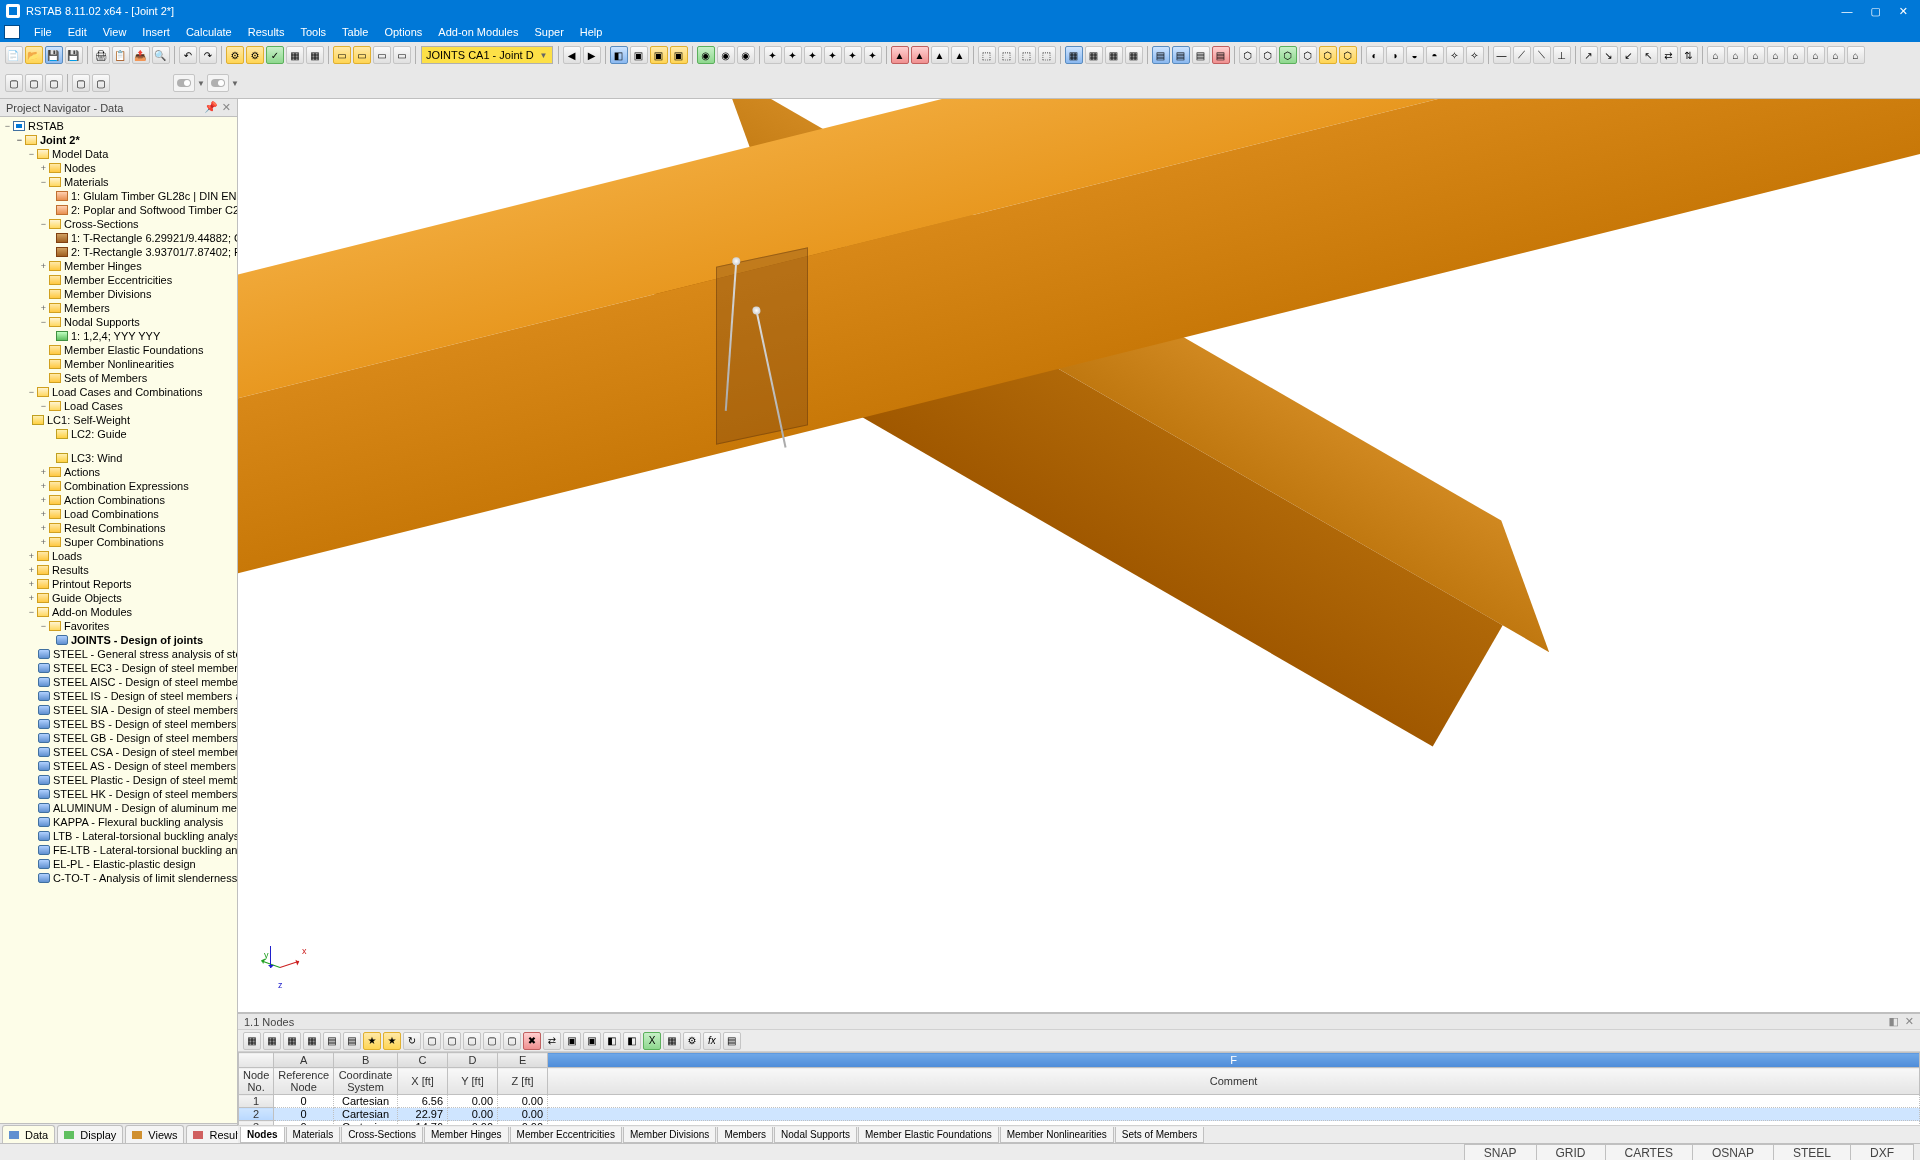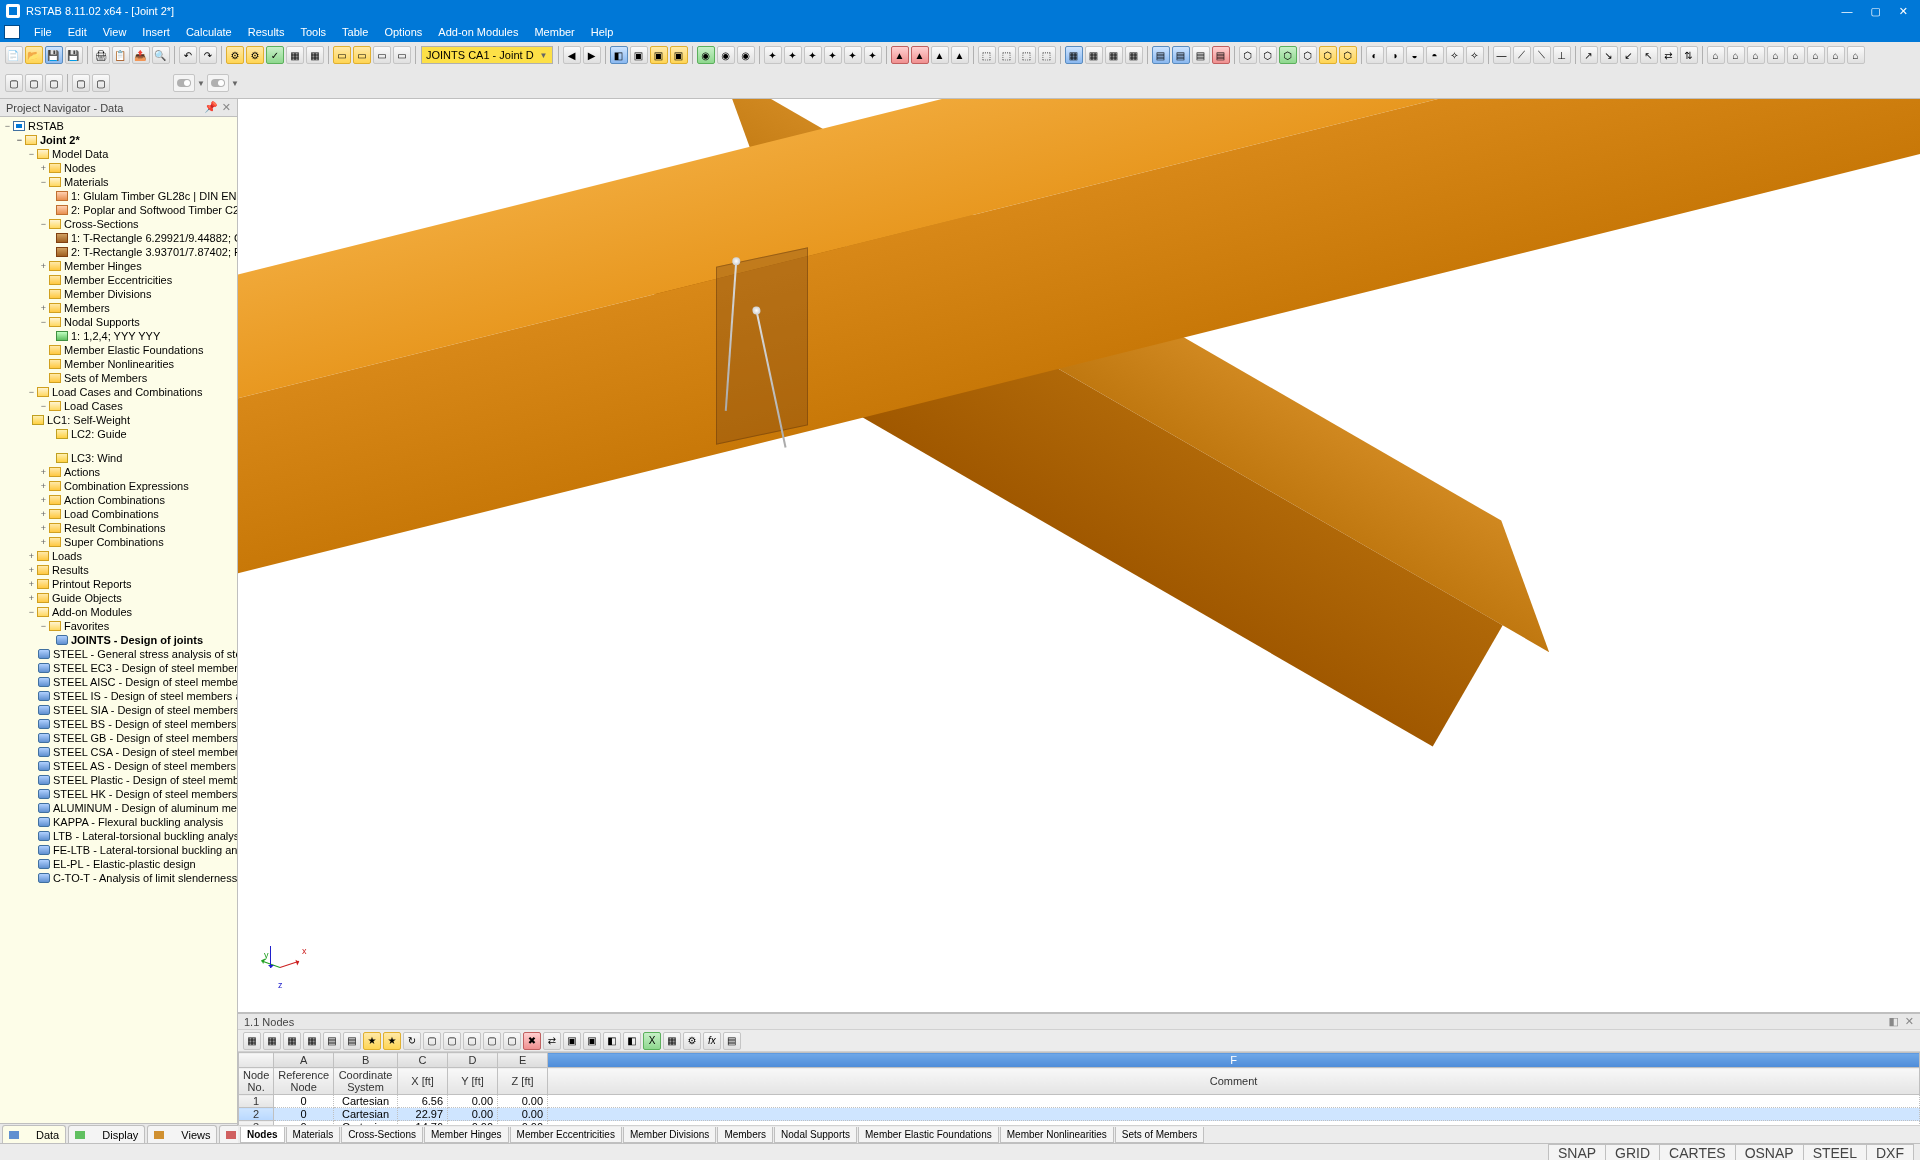--- a/index.html
+++ b/index.html
@@ -49,21 +49,21 @@
 .ic.folder-open { background:linear-gradient(#fff4d0,#ffd860); border:1px solid #d0a020; }
 .ic.mat { background:linear-gradient(#ffd0b0,#e89050); border:1px solid #c07030; }
 .ic.cs  { background:linear-gradient(#d0a060,#a06020); border:1px solid #804010; }
 .ic.lc  { background:linear-gradient(#fff0b0,#ffd040); border:1px solid #c0a020; }
 .ic.mod { background:linear-gradient(#b0d0ff,#6090d0); border:1px solid #4070a0; border-radius:2px; }
 .ic.app { width:12px; height:10px; background:#fff; border:1px solid #4070a0; position:relative; }
 .ic.app::after{ content:""; position:absolute; inset:2px; background:#0078d7; }
 .ic.sup { background:linear-gradient(#c0ffc0,#60c060); border:1px solid #409040; }
 .bold { font-weight:bold; }
 .nav-tabs { height:20px; background:#e8e8e8; border-top:1px solid #bfbfbf; display:flex; align-items:flex-end; }
-.nav-tab { height:18px; padding:0 6px; display:flex; align-items:center; gap:17px; border:1px solid #bfbfbf; border-bottom:none; background:#f4f4f4; margin-left:2px; border-radius:3px 3px 0 0; font-size:10px; cursor:default; }
+.nav-tab { height:18px; padding:0 6px; display:flex; align-items:center; gap:6px; border:1px solid #bfbfbf; border-bottom:none; background:#f4f4f4; margin-left:2px; border-radius:3px 3px 0 0; font-size:10px; cursor:default; }
 .nav-tab.active { background:#fdfde8; }
 .nt-ic { width:10px; height:8px; }
 
 
 .right { flex:1; display:flex; flex-direction:column; min-width:0; }
 .viewport { flex:1; background:#fff; position:relative; overflow:hidden; border-bottom:1px solid #bfbfbf; }
 .axes { position:absolute; left:32px; bottom:34px; width:40px; height:40px; }
 .axes .ax { position:absolute; left:10px; bottom:10px; }
 .ax-x { width:20px; height:1px; background:#cc2020; transform-origin:left; transform:rotate(-18deg); }
 .ax-x::after{content:"";position:absolute;right:-3px;top:-2px;border:3px solid transparent;border-left-color:#cc2020;}
@@ -104,21 +104,21 @@
 td.txt { text-align:center; }
 td.left { text-align:left; }
 tr.sel td { background:#cfe5ff; }
 tr.sel td.rowhdr { background:linear-gradient(#cfe5ff,#b8d8ff); }
 .lower-tabs { height:18px; background:#ececec; display:flex; align-items:flex-end; padding-left:2px; border-top:1px solid #d0d0d0; overflow:hidden; }
 .ltab { height:16px; padding:0 6px; border:1px solid #c0c0c0; border-top:none; background:#f4f4f4; margin-right:1px; font-size:10px; display:flex; align-items:center; cursor:default; }
 .ltab.active { background:#fff; font-weight:bold; }
 
 
 .statusbar { height:18px; background:#ececec; border-top:1px solid #bfbfbf; display:flex; align-items:center; justify-content:flex-end; padding:0 6px; gap:0; }
-.statusbar .cell { border:1px solid #c0c0c0; padding:0 9px; height:18px; display:flex; align-items:center; font-size:14px; color:#444; margin-left:-1px; background:#f4f4f4;}
+.statusbar .cell { border:1px solid #c0c0c0; padding:0 19px; height:18px; display:flex; align-items:center; font-size:12px; color:#444; margin-left:-1px; background:#f4f4f4;}
 </style>
 </head>
 <body>
 
 <div class="titlebar">
   <div class="logo"></div>
   <span>RSTAB 8.11.02 x64 - [Joint 2*]</span>
   <div class="win-controls">
     <span>—</span>
     <span>▢</span>
@@ -131,21 +131,21 @@
   <span>File</span>
   <span>Edit</span>
   <span>View</span>
   <span>Insert</span>
   <span>Calculate</span>
   <span>Results</span>
   <span>Tools</span>
   <span>Table</span>
   <span>Options</span>
   <span>Add-on Modules</span>
-  <span>Member</span>
+  <span>Super</span>
   <span>Help</span>
 </div>
 
 <div class="toolbar-area">
   <div class="toolbar">
     <div class="tb-btn">📄</div>
     <div class="tb-btn accent">📂</div>
     <div class="tb-btn blue">💾</div>
     <div class="tb-btn">💾</div>
     <div class="sep"></div>

